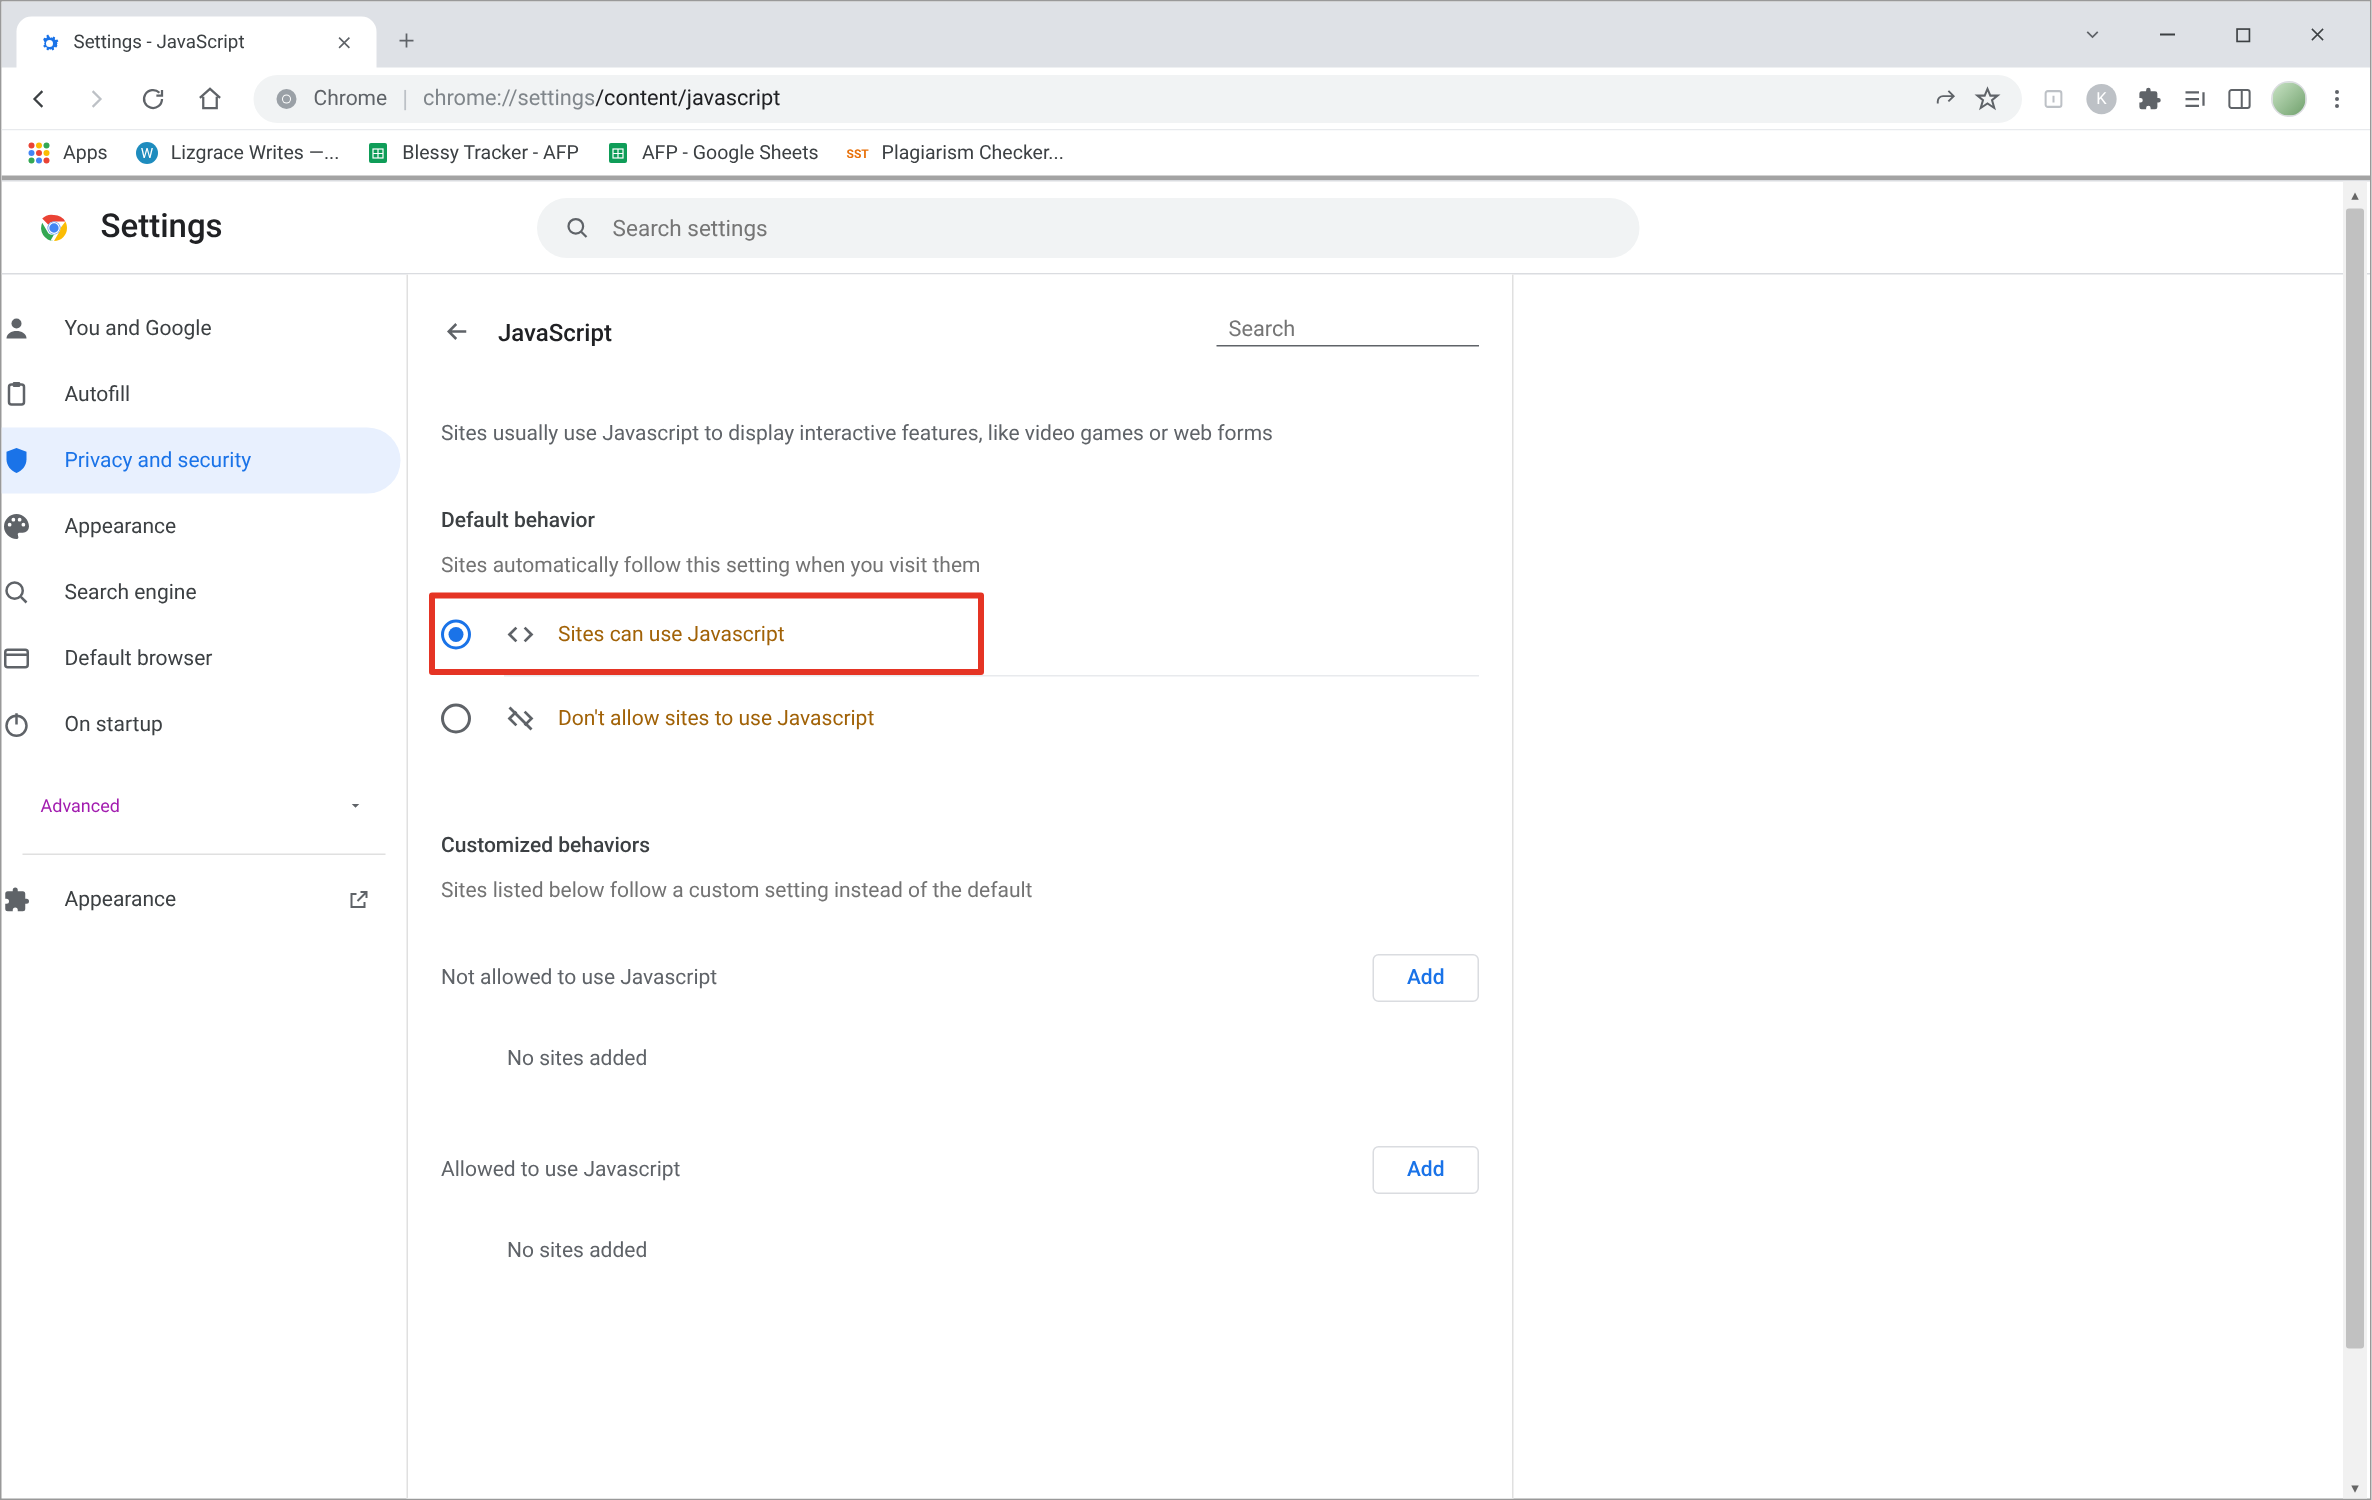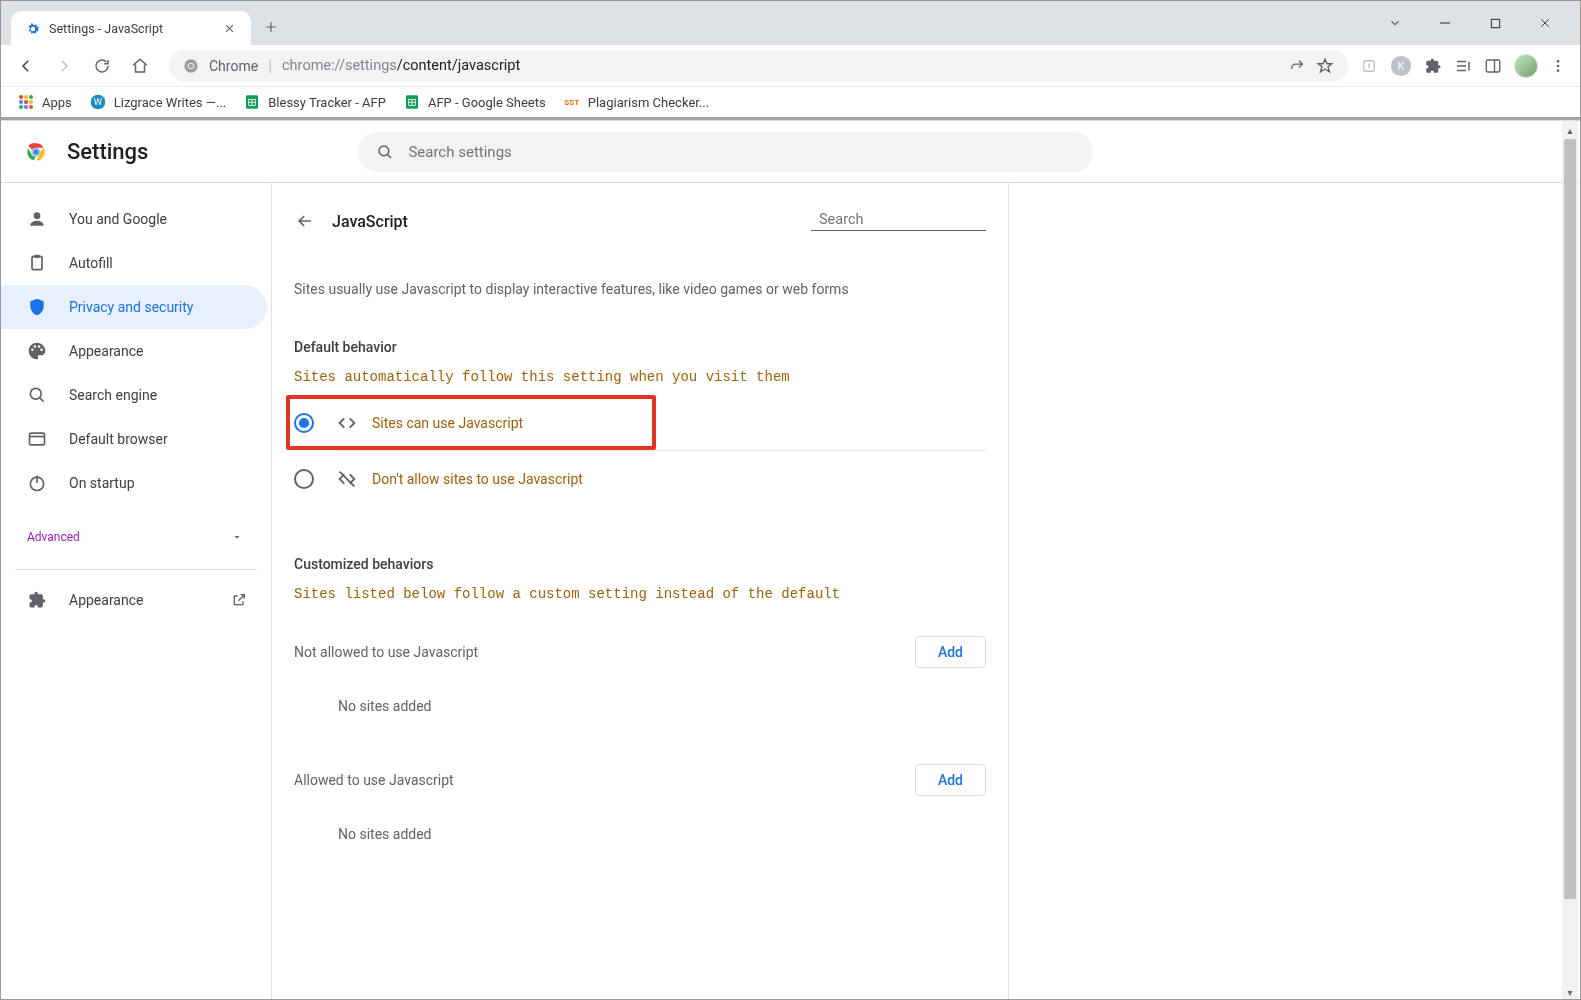--- a/index.html
+++ b/index.html
@@ -38,40 +38,40 @@
   .app { position:relative; height: calc(1000px - 44px - 42px - 33px); border-top:1px solid #dadce0; }
   .app-header { height:62px; display:flex; align-items:center; padding-left:22px; border-bottom:1px solid #dadce0; }
   .chrome-logo { width:26px; height:26px; margin-right:18px; }
   .app-title { font-size:22px; color:#202124; font-weight:500; }
   .search-wrap { margin-left:210px; }
   .search-box { width:735px; height:40px; background:#f1f3f4; border-radius:22px; display:flex; align-items:center; padding:0 18px; gap:14px; color:#5f6368; }
   .search-box input { border:none; background:transparent; outline:none; font-size:15px; flex:1; color:#3c4043; }
 
   .app-body { display:flex; height:calc(100% - 62px); }
   .sidebar { width:270px; padding-top:14px; }
-  .navitem { display:flex; align-items:center; gap:22px; height:44px; padding-left:26px; font-size:14px; color:#3c4043; border-radius:0 22px 22px 0; margin-right:4px; }
+  .navitem { display:flex; align-items:center; gap:22px; height:44px; font-size:14px; color:#3c4043; border-radius:0 22px 22px 0; margin-right:4px; }
   .navitem .navicon { width:20px; color:#5f6368; }
   .navitem.active { background:#e8f0fe; color:#1a73e8; }
   .navitem.active .navicon { color:#1a73e8; }
   .advanced { display:flex; align-items:center; justify-content:space-between; padding:0 28px 0 26px; height:44px; font-size:12px; color:#a21caf; margin-top:10px; }
   .side-divider { height:1px; background:#e0e0e0; margin:10px 14px 8px 14px; }
   .navitem .ext-launch { margin-left:auto; margin-right:20px; color:#5f6368; }
 
   .content-col { flex:1; display:flex; justify-content:flex-start; }
   .panel { width:738px; background:#fff; border-left:1px solid #e0e0e0; border-right:1px solid #e0e0e0; min-height:100%; padding:16px 0 30px 0; margin-left:0; }
   .panel-head { display:flex; align-items:center; padding:0 22px; height:44px; }
   .panel-head .back { color:#5f6368; margin-right:16px; width:22px; display:flex; justify-content:center; }
   .panel-head h2 { font-size:16px; font-weight:500; color:#202124; flex:1; }
   .panel-search { border-bottom:1px solid #5f6368; display:flex; align-items:center; gap:8px; padding-bottom:2px; width:175px; color:#5f6368; font-size:14px; }
   .panel-search input { border:none; outline:none; font-size:14.5px; flex:1; }
 
   .section-pad { padding: 14px 22px 0 22px; }
   .desc { font-size:14px; color:#5f6368; margin-top:24px; }
   .section-title { font-size:14px; color:#3c4043; font-weight:500; margin-top:42px; }
-  .sub { font-size:14px; color:#a16207; margin-top:14px;font-family:Liberation Mono, monospace; }
+  .sub { font-size:14px; color:#737373; margin-top:14px; }
 
   .radio-list { margin-top:10px; }
   .radio-row { display:flex; align-items:center; height:55px; padding-left:0; }
   .radio-row.highlight { border:4px solid #e53424; border-radius:2px; padding-left:4px; margin-left:-8px; margin-right:330px; }
   .radio { width:20px; height:20px; border:2px solid #5f6368; border-radius:50%; margin-right:22px; display:flex; align-items:center; justify-content:center; flex-shrink:0; }
   .radio.checked { border-color:#1a73e8; }
   .radio.checked::after { content:""; width:10px; height:10px; background:#1a73e8; border-radius:50%; }
   .row-icon { width:22px; color:#5f6368; margin-right:14px; }
   .row-text { font-size:14px; color:#a16207; }
   .radio-sep { height:1px; background:#e8eaed; margin-left:42px; }

